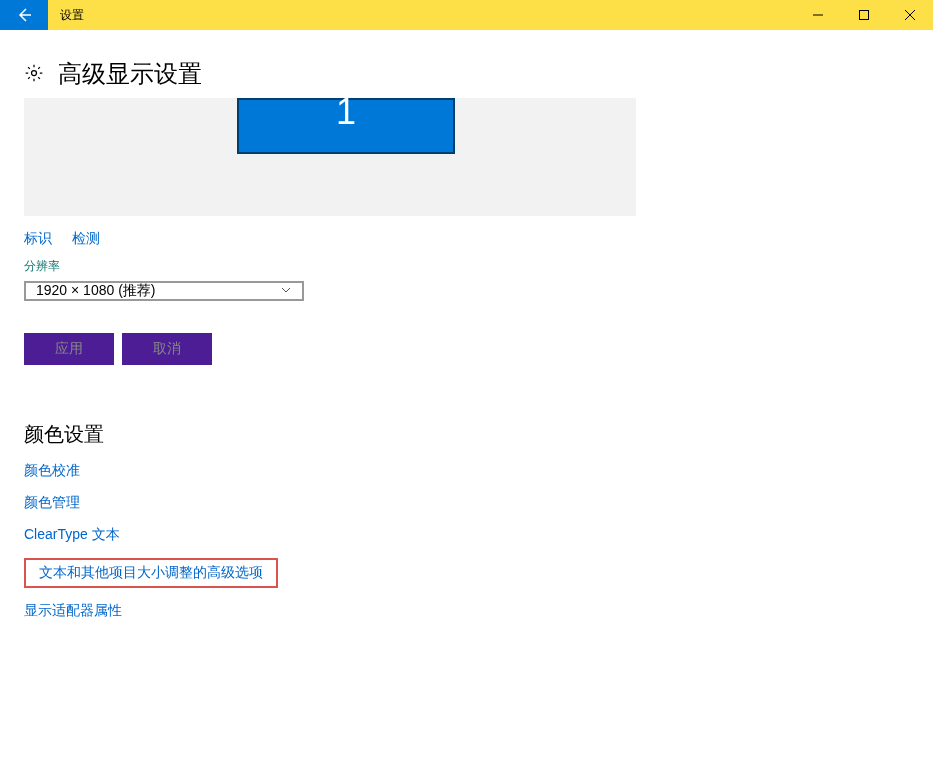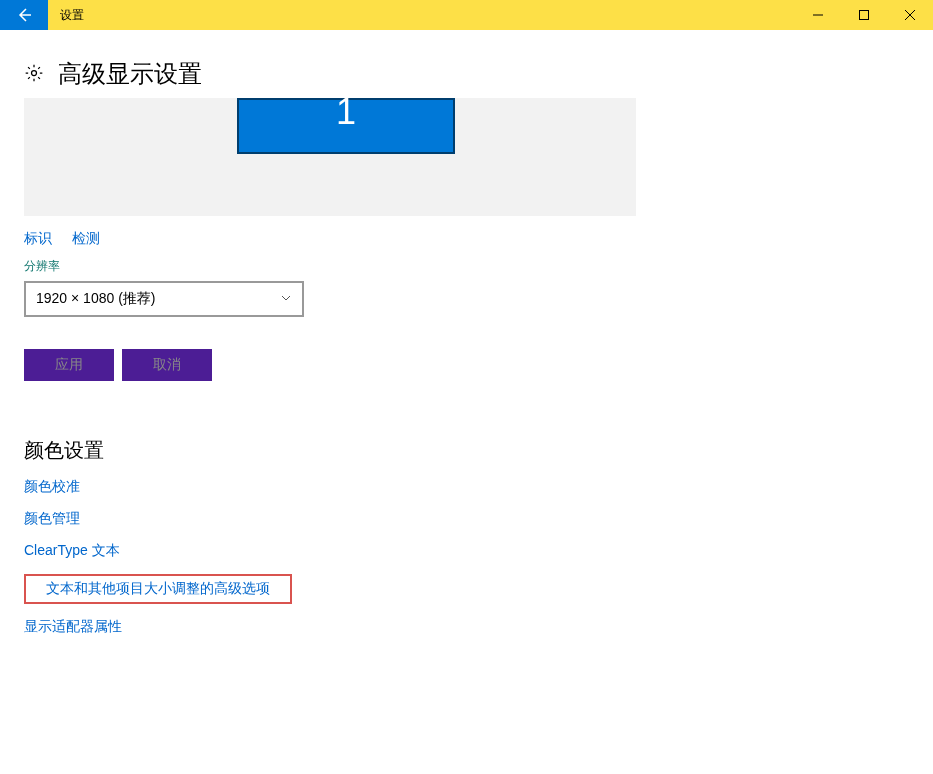--- a/index.html
+++ b/index.html
@@ -103,21 +103,21 @@
       font-size: 12px;
       color: #0f766e;
     }
     .dropdown {
       margin-top: 6px;
       width: 280px;
       height: 20px;
       border: 2px solid #999;
       display: flex;
       align-items: center;
-      padding: 16px 10px;
+      padding: 0 10px;
       justify-content: space-between;
       font-size: 14px;
       color: #000;
     }
     .chevron {
       color: #555;
     }
     .button-row {
       margin-top: 32px;
       display: flex;
@@ -142,21 +142,21 @@
       margin-bottom: 14px;
     }
     .link-block {
       margin-top: 14px;
     }
     .link-block .link {
       display: inline-block;
     }
     .highlighted-link {
       border: 2px solid #d9534f;
-      padding: 4px 20px;
+      padding: 4px 13px;
       display: inline-block;
     }
   </style>
 </head>
 <body>
 
 <div class="titlebar">
   <div class="back-btn">
     <svg width="16" height="16" viewBox="0 0 16 16" fill="none" stroke="currentColor" stroke-width="1.5">
       <path d="M10 2 L4 8 L10 14 M4 8 L15 8"></path>

